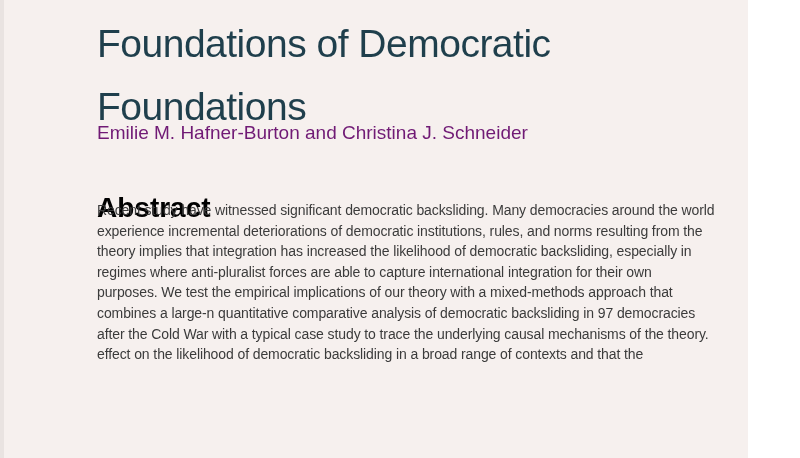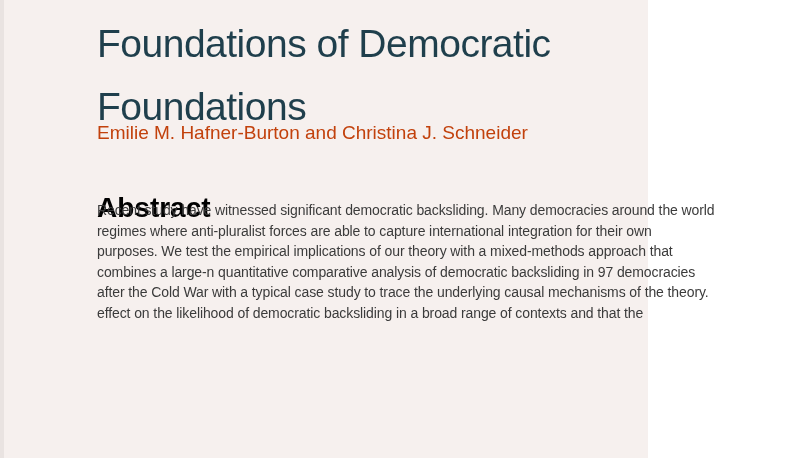--- a/index.html
+++ b/index.html
@@ -6,21 +6,21 @@
     margin: 0;
     padding: 0;
     width: 800px;
     height: 458px;
     overflow: hidden;
     font-family: "Liberation Sans", sans-serif;
   }
   .page {
     position: absolute;
     inset: 0;
-    width: 648px;
+    width: 748px;
     height: 458px;
     background: #f6f0ee;
   }
   .page-edge {
     position: absolute;
     left: 0;
     top: 0;
     width: 4px;
     height: 458px;
     background: #e9e3e1;
@@ -42,21 +42,21 @@
     color: #1f3f4c;
     white-space: nowrap;
   }
   .authors {
     position: absolute;
     left: 0;
     top: 120px;
     font-size: 19px;
     line-height: 26px;
     font-weight: 400;
-    color: #c2410c;
+    color: #701a75;
     white-space: nowrap;
   }
   .abstract-heading {
     position: absolute;
     left: 0;
     top: 171px;
     font-size: 28px;
     line-height: 27px;
     font-weight: 700;
     color: #000000;
@@ -88,20 +88,22 @@
       <span class="title-line">Foundations of Democratic</span><br>
       <span class="title-line">Foundations</span>
     </h1>
 
     <div class="authors">Emilie M. Hafner-Burton and Christina J. Schneider</div>
 
     <h2 class="abstract-heading">Abstract</h2>
 
     <div class="abstract-body">
       <div class="abstract-line">Recent study have witnessed significant democratic backsliding. Many democracies around the world</div>
+      <div class="abstract-line">experience incremental deteriorations of democratic institutions, rules, and norms resulting from the</div>
+      <div class="abstract-line">theory implies that integration has increased the likelihood of democratic backsliding, especially in</div>
       <div class="abstract-line">regimes where anti-pluralist forces are able to capture international integration for their own</div>
       <div class="abstract-line">purposes. We test the empirical implications of our theory with a mixed-methods approach that</div>
       <div class="abstract-line">combines a large-n quantitative comparative analysis of democratic backsliding in 97 democracies</div>
       <div class="abstract-line">after the Cold War with a typical case study to trace the underlying causal mechanisms of the theory.</div>
       <div class="abstract-line">effect on the likelihood of democratic backsliding in a broad range of contexts and that the</div>
     </div>
 
   </div>
 </div>
 

